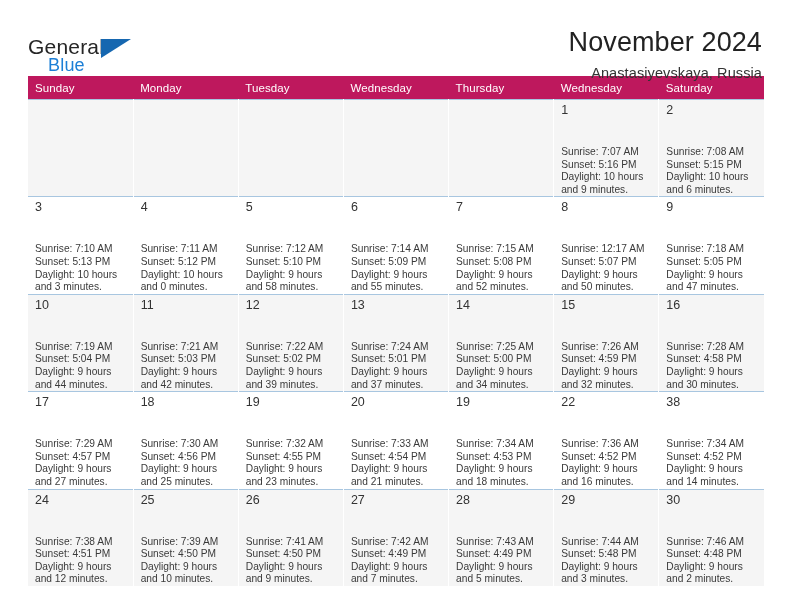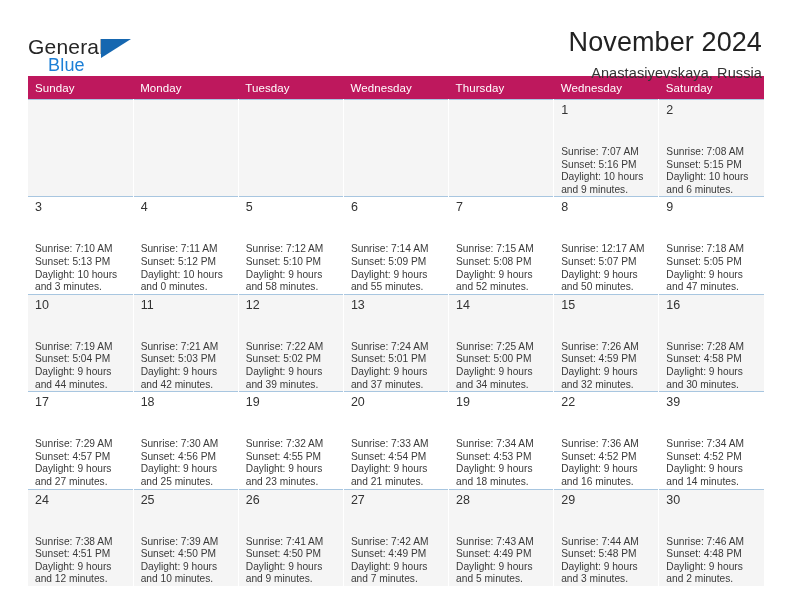--- a/index.html
+++ b/index.html
@@ -403,21 +403,21 @@
             <div class="cell-inner">
               <div class="daynum">22</div>
               <div class="detail">Sunrise: 7:36 AM
 Sunset: 4:52 PM
 Daylight: 9 hours
 and 16 minutes.</div>
             </div>
           </td>
           <td>
             <div class="cell-inner">
-              <div class="daynum">39</div>
+              <div class="daynum">38</div>
               <div class="detail">Sunrise: 7:34 AM
 Sunset: 4:52 PM
 Daylight: 9 hours
 and 14 minutes.</div>
             </div>
           </td>
         </tr>
         <tr class="band">
           <td>
             <div class="cell-inner">

